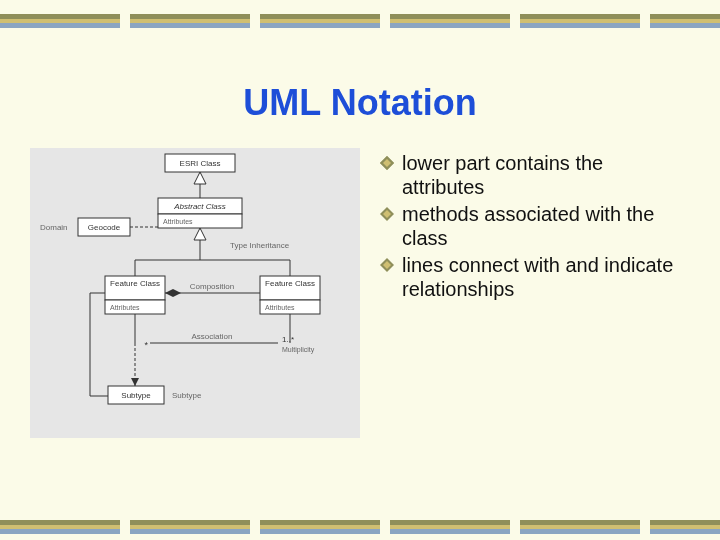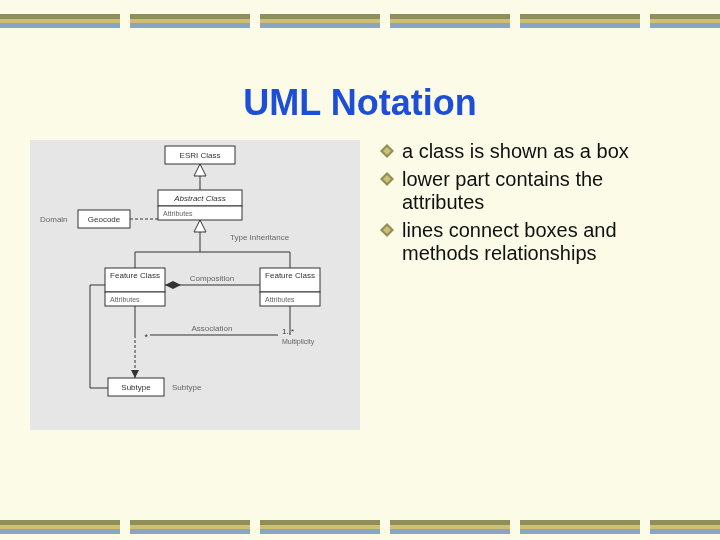--- a/index.html
+++ b/index.html
@@ -35,21 +35,21 @@
     left: 0;
     width: 720px;
     text-align: center;
     font-size: 36px;
     color: #1d4ed8;
     font-family: Arial, sans-serif;
   }
 
   .content {
     position: absolute;
-    top: 140px;
+    top: 148px;
     left: 30px;
     width: 660px;
     height: 330px;
   }
 
   .diagram {
     position: absolute;
     left: 0;
     top: 0;
     width: 330px;
@@ -180,35 +180,41 @@
     </svg>
   </div>
 
   <div class="bullets">
     <ul>
       <li>
         <svg class="bicon" viewBox="0 0 14 14">
             <polygon points="7,0 14,7 7,14 0,7" fill="#8f8f5a"></polygon>
             <polygon points="7,3 11,7 7,11 3,7" fill="#cfbf72"></polygon>
           </svg>
-        <span>a class is shown as a box</span>
       </li>
       <li>
         <svg class="bicon" viewBox="0 0 14 14">
             <polygon points="7,0 14,7 7,14 0,7" fill="#8f8f5a"></polygon>
             <polygon points="7,3 11,7 7,11 3,7" fill="#cfbf72"></polygon>
           </svg>
         <span>lower part contains the attributes</span>
       </li>
       <li>
         <svg class="bicon" viewBox="0 0 14 14">
             <polygon points="7,0 14,7 7,14 0,7" fill="#8f8f5a"></polygon>
             <polygon points="7,3 11,7 7,11 3,7" fill="#cfbf72"></polygon>
           </svg>
-        <span>lines connect boxes and methods relationships</span>
+        <span>methods associated with the class</span>
+      </li>
+      <li>
+        <svg class="bicon" viewBox="0 0 14 14">
+            <polygon points="7,0 14,7 7,14 0,7" fill="#8f8f5a"></polygon>
+            <polygon points="7,3 11,7 7,11 3,7" fill="#cfbf72"></polygon>
+          </svg>
+        <span>lines connect with and indicate relationships</span>
       </li>
     </ul>
   </div>
 
 </div>
 
 <div class="deco-bar bottom">
   <div class="seg" style="left:0px">
       <div class="olive"></div>
       <div class="gold"></div>

